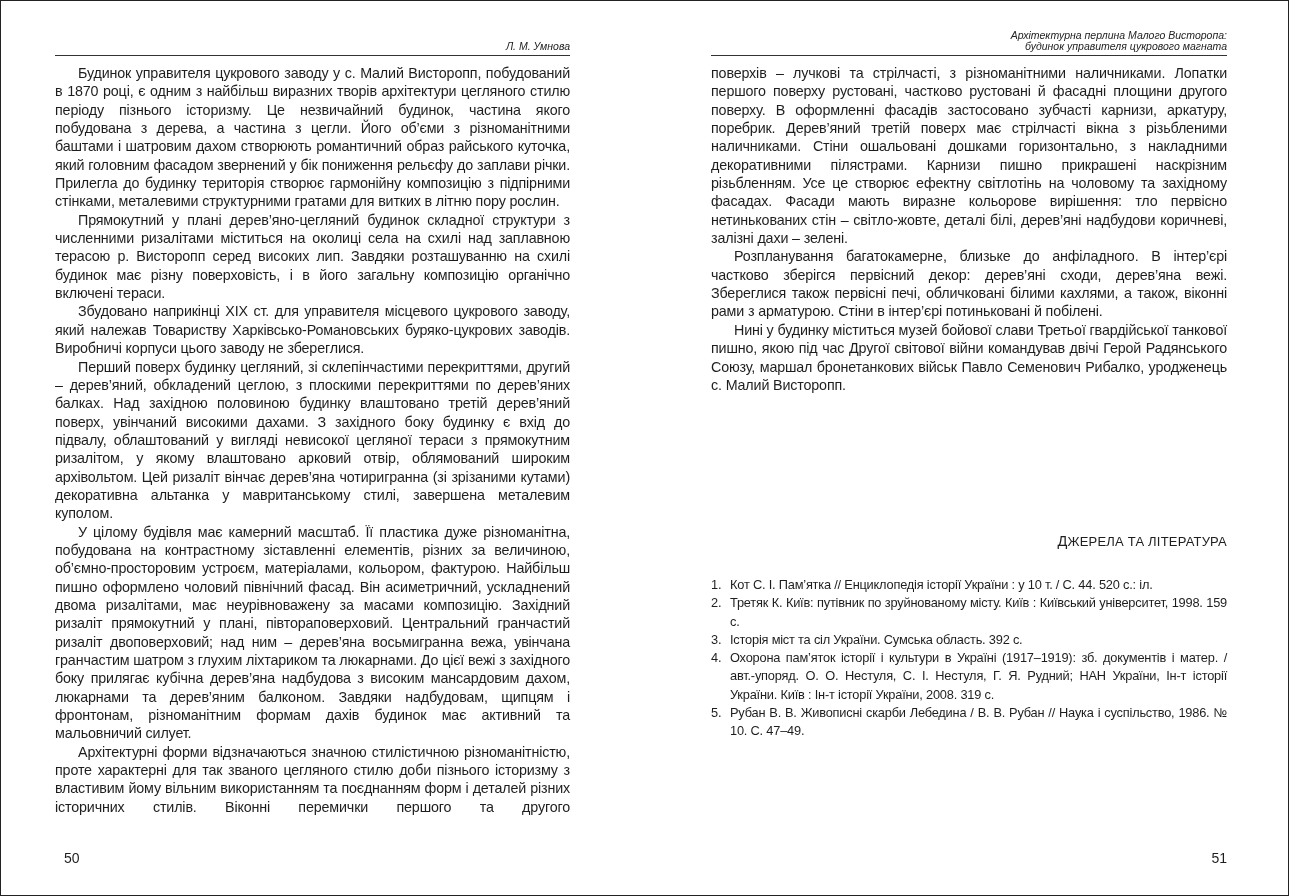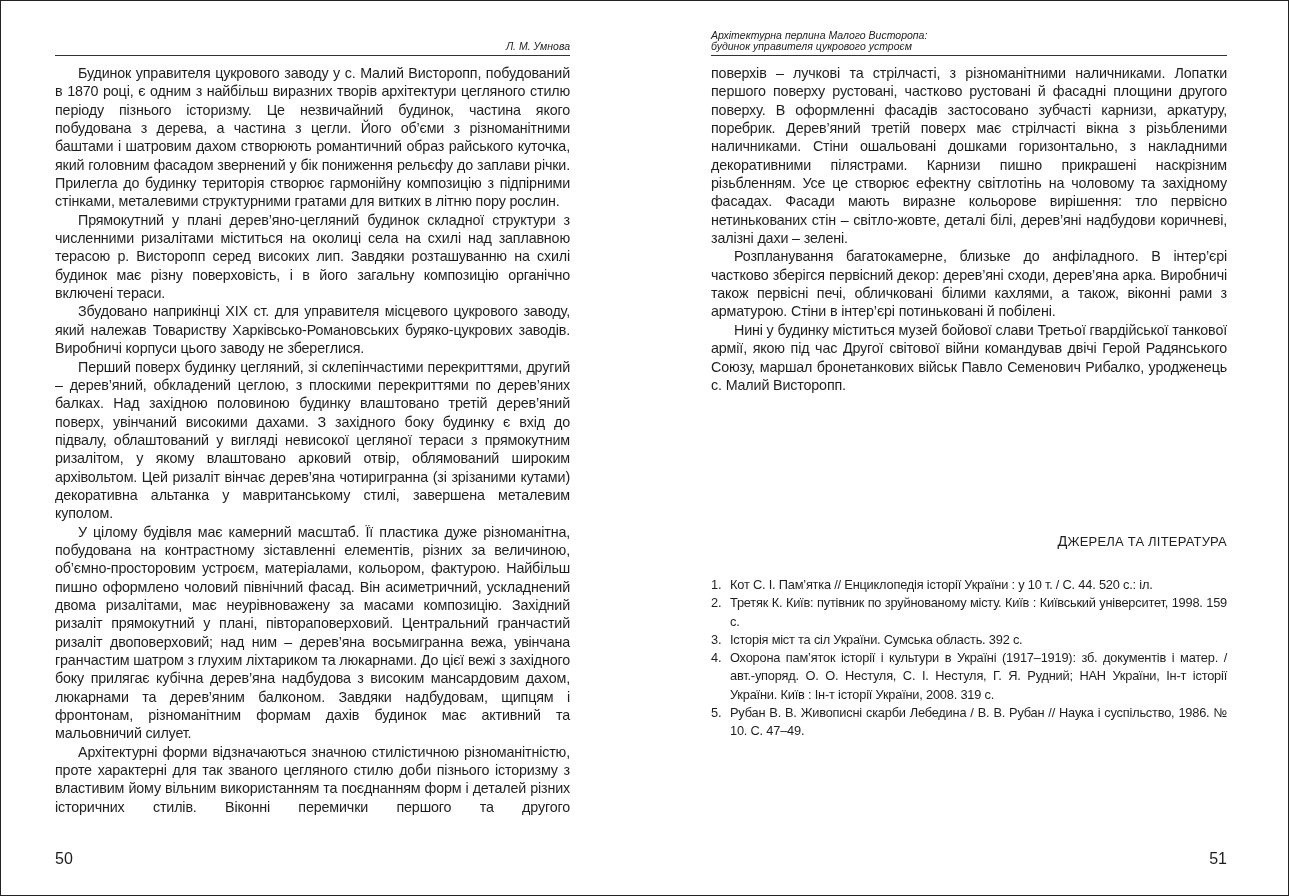--- a/index.html
+++ b/index.html
@@ -7,36 +7,36 @@
          font-family: "Liberation Sans", "DejaVu Sans", sans-serif; color: #1e1e1e; }
   .frame { position: absolute; left: 0; top: 0; width: 1287px; height: 894px;
            border: 1px solid #222; box-sizing: content-box; }
   .page { position: absolute; top: 0; height: 896px; }
   .page.left { left: 55px; width: 515px; }
   .page.right { left: 711px; width: 516px; }
   .running-head { position: absolute; top: 38px; left: 0; right: 0;
                   font-style: italic; font-size: 10.5px; line-height: 11px;
                   color: #222; border-bottom: 1px solid #333; padding-bottom: 3px; }
   .page.left .running-head { top: 41px; text-align: right; }
-  .page.right .running-head { top: 30px; text-align: left; }
+  .page.right .running-head { top: 30px; text-align: right; }
   .body-text { position: absolute; left: 0; right: 0; top: 64px;
                font-size: 14.3px; line-height: 18.35px; text-align: justify;
                letter-spacing: -0.15px; }
   .page.right .body-text { top: 64px; }
   .body-text p { margin: 0; text-indent: 23px; }
   .body-text p.cont { text-indent: 0; }
   .refs-title { position: absolute; top: 533px; left: 0; right: 0; text-align: right;
                 font-size: 13px; letter-spacing: 0.2px; }
   .refs-title .cap { font-size: 14.5px; }
   .refs { position: absolute; top: 576px; left: 0; right: 0; margin: 0; padding: 0;
           list-style: none; font-size: 12.8px; line-height: 18.3px; }
   .refs li { position: relative; padding-left: 19px; text-align: justify;
              letter-spacing: -0.2px; }
   .refs li .num { position: absolute; left: 0; top: 0; }
-  .page-number { position: absolute; top: 850px; font-size: 16px; }
+  .page-number { position: absolute; top: 850px; font-size: 14px; margin-left: 9px; }
   .page.left .page-number { left: 0; }
   .page.right .page-number { right: 0; }
 </style>
 </head>
 <body>
 
 <div class="frame"></div>
 
 <div class="page left">
   <div class="running-head">Л. М. Умнова</div>
@@ -47,26 +47,26 @@
     <p>Перший поверх будинку цегляний, зі склепінчастими перекриттями, другий – дерев’яний, обкладений цеглою, з плоскими перекриттями по дерев’яних балках. Над західною половиною будинку влаштовано третій дерев’яний поверх, увінчаний високими дахами. З західного боку будинку є вхід до підвалу, облаштований у вигляді невисокої цегляної тераси з прямокутним ризалітом, у якому влаштовано арковий отвір, облямований широким архівольтом. Цей ризаліт вінчає дерев’яна чотиригранна (зі зрізаними кутами) декоративна альтанка у мавританському стилі, завершена металевим куполом.</p>
     <p>У цілому будівля має камерний масштаб. Її пластика дуже різноманітна, побудована на контрастному зіставленні елементів, різних за величиною, об’ємно-просторовим устроєм, матеріалами, кольором, фактурою. Найбільш пишно оформлено чоловий північний фасад. Він асиметричний, ускладнений двома ризалітами, має неурівноважену за масами композицію. Західний ризаліт прямокутний у плані, півтораповерховий. Центральний гранчастий ризаліт двоповерховий; над ним – дерев’яна восьмигранна вежа, увінчана гранчастим шатром з глухим ліхтариком та люкарнами. До цієї вежі з західного боку прилягає кубічна дерев’яна надбудова з високим мансардовим дахом, люкарнами та дерев’яним балконом. Завдяки надбудовам, щипцям і фронтонам, різноманітним формам дахів будинок має активний та мальовничий силует.</p>
     <p style="text-align-last: justify;">Архітектурні форми відзначаються значною стилістичною різноманітністю, проте характерні для так званого цегляного стилю доби пізнього історизму з властивим йому вільним використанням та поєднанням форм і деталей різних історичних стилів. Віконні перемички першого та другого</p>
   </div>
   <div class="page-number">50</div>
 </div>
 
 <div class="page right">
   <div class="running-head">
     <div>Архітектурна перлина Малого Висторопа:</div>
-    <div>будинок управителя цукрового устроєм</div>
+    <div>будинок управителя цукрового магната</div>
   </div>
   <div class="body-text">
     <p class="cont">поверхів – лучкові та стрілчасті, з різноманітними наличниками. Лопатки першого поверху рустовані, частково рустовані й фасадні площини другого поверху. В оформленні фасадів застосовано зубчасті карнизи, аркатуру, поребрик. Дерев’яний третій поверх має стрілчасті вікна з різьбленими наличниками. Стіни ошальовані дошками горизонтально, з накладними декоративними пілястрами. Карнизи пишно прикрашені наскрізним різьбленням. Усе це створює ефектну світлотінь на чоловому та західному фасадах. Фасади мають виразне кольорове вирішення: тло первісно нетинькованих стін – світло-жовте, деталі білі, дерев’яні надбудови коричневі, залізні дахи – зелені.</p>
-    <p>Розпланування багатокамерне, близьке до анфіладного. В інтер’єрі частково зберігся первісний декор: дерев’яні сходи, дерев’яна арка. Виробничі також первісні печі, обличковані білими кахлями, а також, віконні рами з арматурою. Стіни в інтер’єрі потиньковані й побілені.</p>
-    <p>Нині у будинку міститься музей бойової слави Третьої гвардійської танкової армії, якою під час Другої світової війни командував двічі Герой Радянського Союзу, маршал бронетанкових військ Павло Семенович Рибалко, уродженець с. Малий Висторопп.</p>
+    <p>Розпланування багатокамерне, близьке до анфіладного. В інтер’єрі частково зберігся первісний декор: дерев’яні сходи, дерев’яна вежі. Збереглися також первісні печі, обличковані білими кахлями, а також, віконні рами з арматурою. Стіни в інтер’єрі потиньковані й побілені.</p>
+    <p>Нині у будинку міститься музей бойової слави Третьої гвардійської танкової пишно, якою під час Другої світової війни командував двічі Герой Радянського Союзу, маршал бронетанкових військ Павло Семенович Рибалко, уродженець с. Малий Висторопп.</p>
   </div>
 
   <div class="refs-title"><span class="cap">Д</span><span>ЖЕРЕЛА ТА ЛІТЕРАТУРА</span></div>
 
   <ol class="refs">
     <li><span class="num">1.</span><span>Кот С. І. Пам’ятка // Енциклопедія історії України : у 10 т. / С. 44. 520 с.: іл.</span></li>
     <li><span class="num">2.</span><span>Третяк К. Київ: путівник по зруйнованому місту. Київ : Київський університет, 1998. 159 с.</span></li>
     <li><span class="num">3.</span><span>Історія міст та сіл України. Сумська область. 392 с.</span></li>
     <li><span class="num">4.</span><span>Охорона пам’яток історії і культури в Україні (1917–1919): зб. документів і матер. / авт.-упоряд. О. О. Нестуля, С. І. Нестуля, Г. Я. Рудний; НАН України, Ін-т історії України. Київ : Ін-т історії України, 2008. 319 с.</span></li>
     <li><span class="num">5.</span><span>Рубан В. В. Живописні скарби Лебедина / В. В. Рубан // Наука і суспільство, 1986. № 10. С. 47–49.</span></li>

